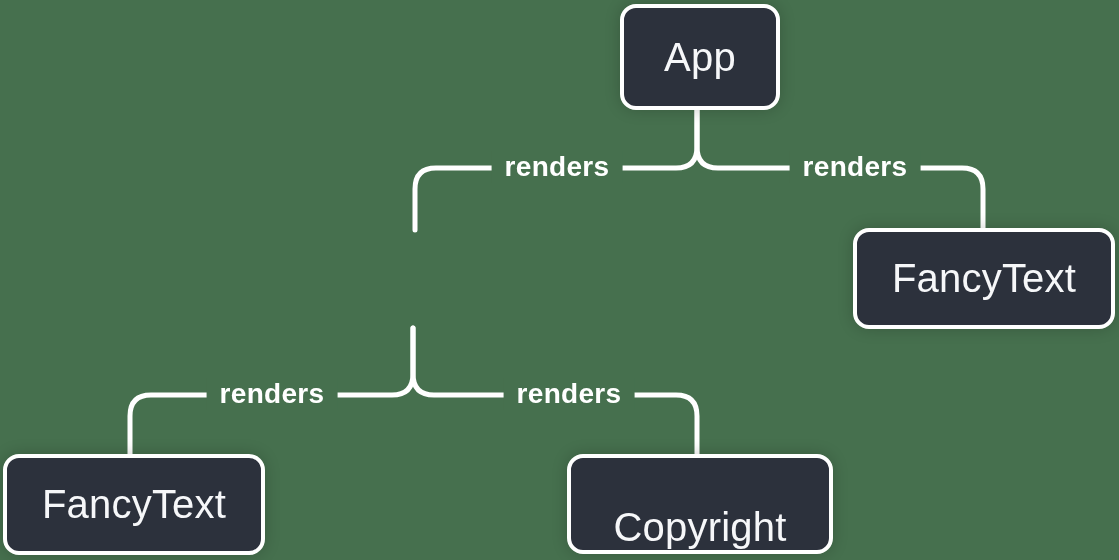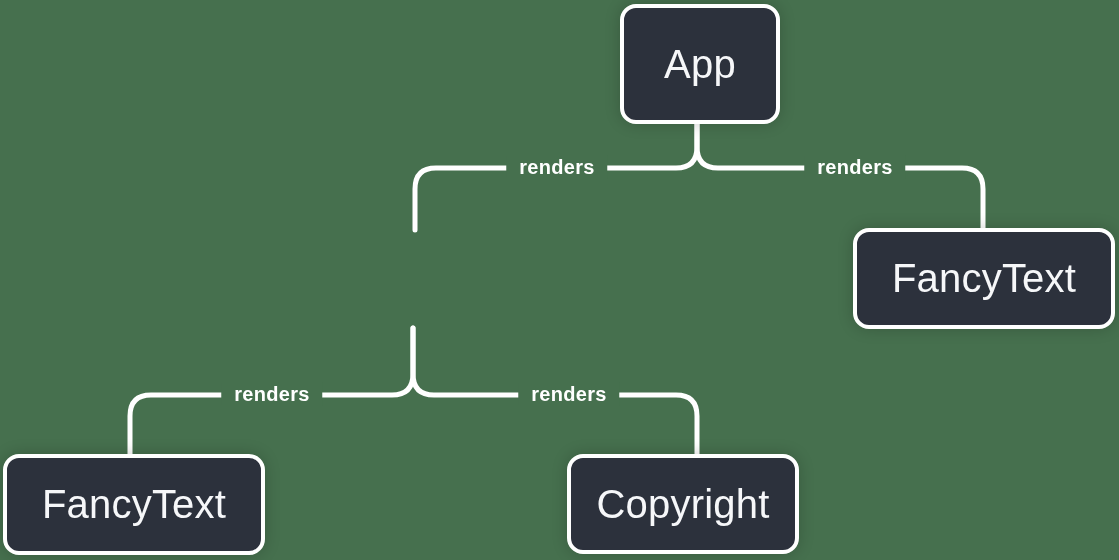--- a/index.html
+++ b/index.html
@@ -43,31 +43,31 @@
     color:var(--node-text);
     font-size:40px;
     font-weight:400;
     display:flex;
     align-items:center;
     justify-content:center;
     white-space:nowrap;
     box-shadow:0 0 16px rgba(0,0,0,0.20);
     letter-spacing:0.2px;
   }
-  .node-app{left:620px;top:4px;width:160px;height:120px;}
+  .node-app{left:620px;top:4px;width:160px;height:106px;}
   .node-inspiration-generator{left:195px;top:228px;width:470px;height:102px;}
   .node-fancy-text-right{left:853px;top:228px;width:262px;height:101px;}
   .node-fancy-text-left{left:3px;top:454px;width:262px;height:101px;}
-  .node-copyright{left:567px;top:454px;width:232px;height:100px;}
+  .node-copyright{left:567px;top:454px;width:266px;height:100px;align-items:flex-end;}
   .edge-label{
     position:absolute;
     transform:translate(-50%,-50%);
     background:var(--background);
     color:var(--edge-label-text);
-    font-size:20px;
+    font-size:28px;
     font-weight:700;
     padding:0 13px;
     white-space:nowrap;
     letter-spacing:0.3px;
   }
   .edge-label-1{left:557px;top:167px;}
   .edge-label-2{left:855px;top:167px;}
   .edge-label-3{left:272px;top:394px;}
   .edge-label-4{left:569px;top:394px;}
 </style>

